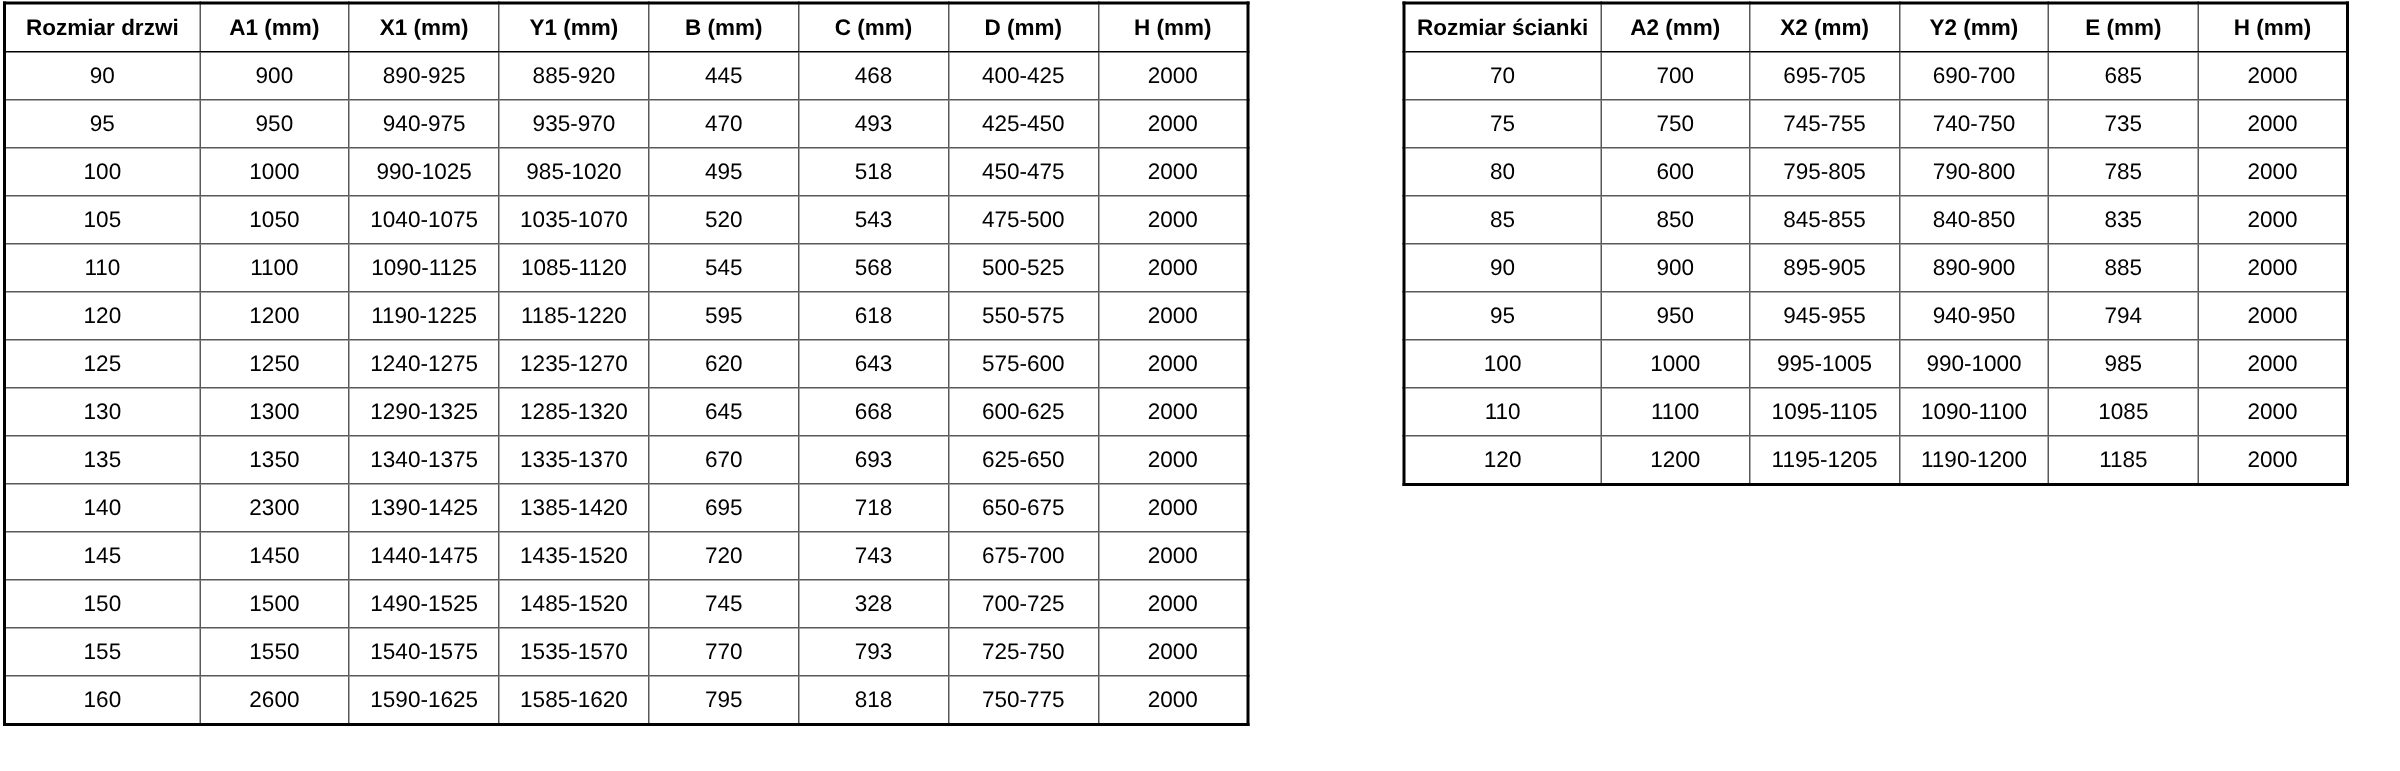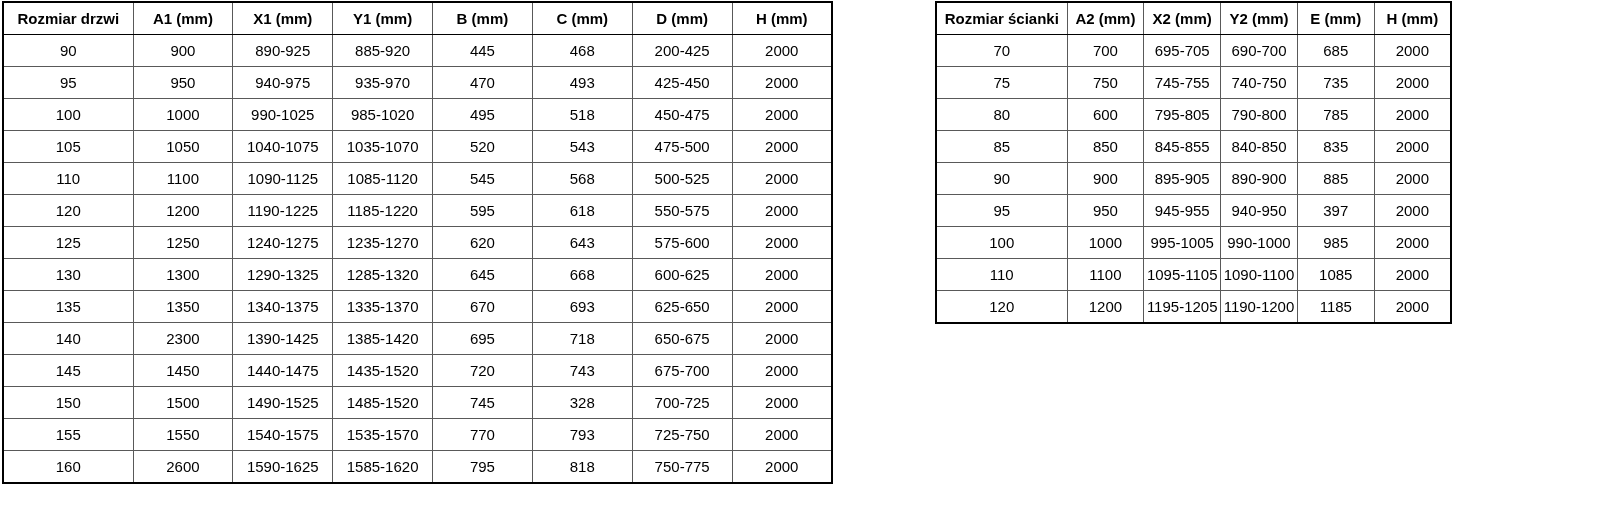--- a/index.html
+++ b/index.html
@@ -19,21 +19,21 @@
   .tbl-wrap.left  { left: 2px; }
   .tbl-wrap.right { left: 935px; }
 
   table.spec {
     border-collapse: collapse;
     table-layout: fixed;
     border: 2px solid #000000;
     background: #ffffff;
   }
   .left  table.spec { width: 831px; }
-  .right table.spec { width: 517px; }
+  .right table.spec { width: 631px; }
   .left  col.first  { width: 130px; }
   .right col.first  { width: 131px; }
 
   table.spec th, table.spec td {
     border: 1px solid #595959;
     height: 31px;
     padding: 0 2px;
     text-align: center;
     vertical-align: middle;
     color: #000000;
@@ -78,21 +78,21 @@
           </tr>
         </thead>
         <tbody>
           <tr>
             <td>90</td>
             <td>900</td>
             <td>890-925</td>
             <td>885-920</td>
             <td>445</td>
             <td>468</td>
-            <td>200-425</td>
+            <td>400-425</td>
             <td>2000</td>
           </tr>
           <tr>
             <td>95</td>
             <td>950</td>
             <td>940-975</td>
             <td>935-970</td>
             <td>470</td>
             <td>493</td>
             <td>425-450</td>
@@ -280,21 +280,21 @@
             <td>895-905</td>
             <td>890-900</td>
             <td>885</td>
             <td>2000</td>
           </tr>
           <tr>
             <td>95</td>
             <td>950</td>
             <td>945-955</td>
             <td>940-950</td>
-            <td>397</td>
+            <td>794</td>
             <td>2000</td>
           </tr>
           <tr>
             <td>100</td>
             <td>1000</td>
             <td>995-1005</td>
             <td>990-1000</td>
             <td>985</td>
             <td>2000</td>
           </tr>

